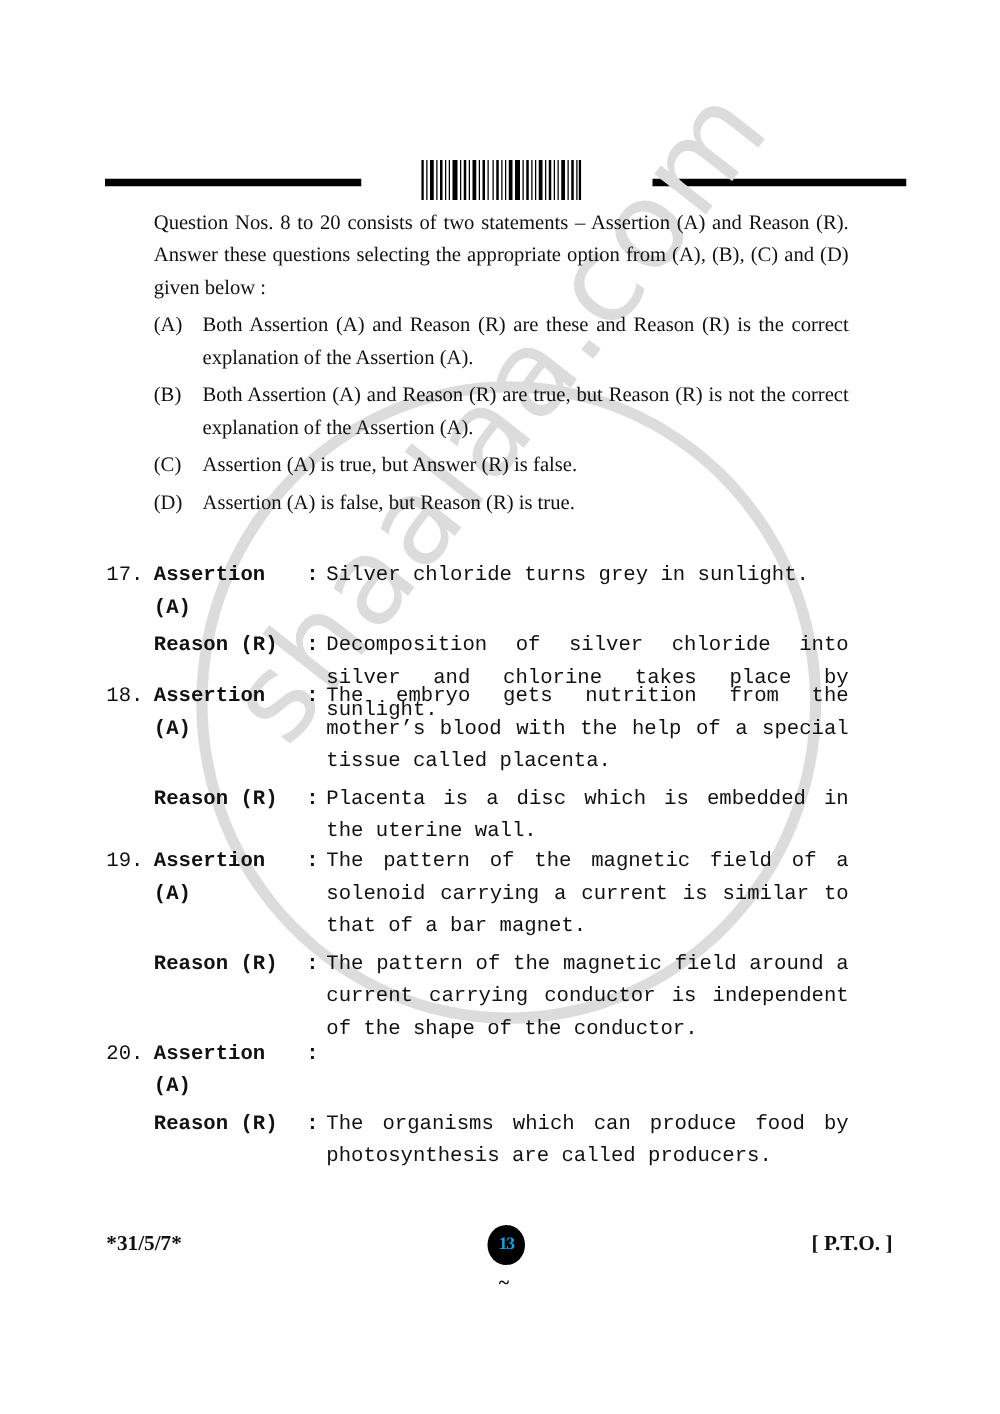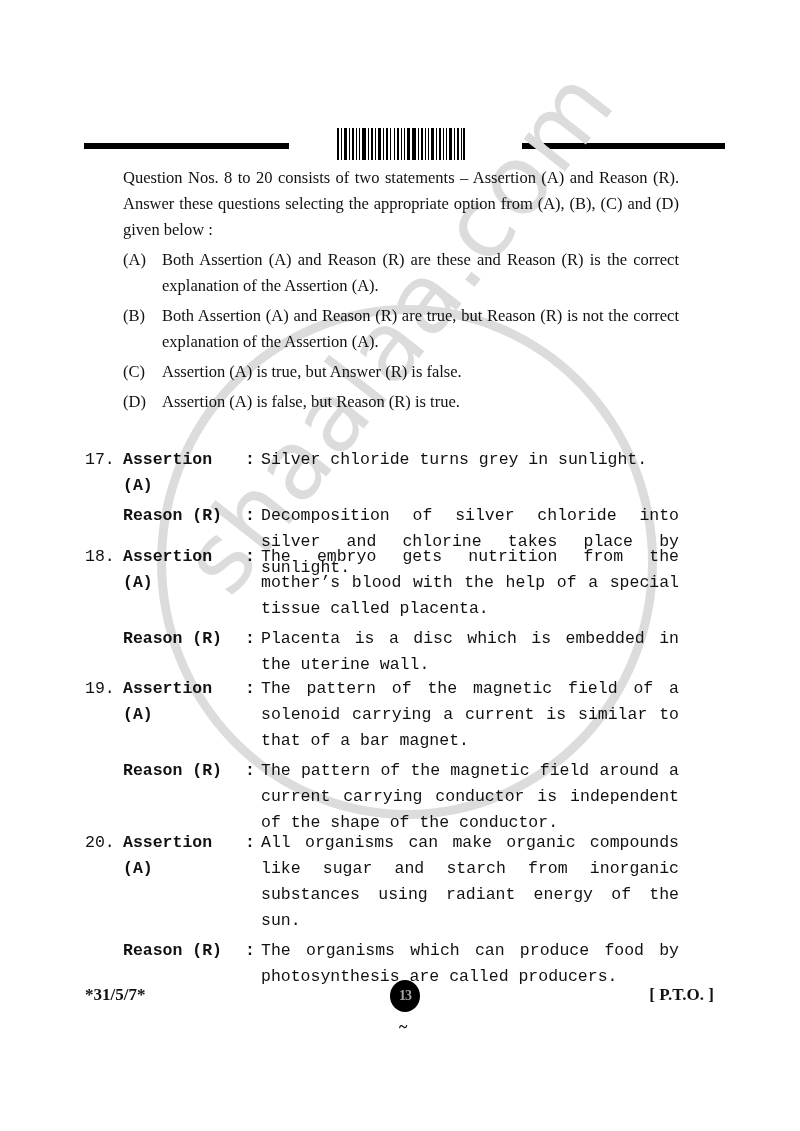--- a/index.html
+++ b/index.html
@@ -46,21 +46,21 @@
   .q-num { width: 38px; flex: none; }
   .q-key { width: 122px; flex: none; font-weight: bold; }
   .q-colon { width: 16px; flex: none; font-weight: bold; }
   .q-text { flex: 1; text-align: justify; text-align-last: left; }
 
   .footer { position: absolute; top: 982px; left: 0; width: 800px; font-size: 17px; font-weight: bold; }
   .code { position: absolute; left: 85px; top: 0; }
   .pto { position: absolute; right: 86px; top: 0; }
   .page-badge {
     position: absolute; left: 390px; top: -2px; width: 30px; height: 32px;
-    background: #000; color: #a3a3a3; border-radius: 50%;
+    background: #000; color: #0ea5e9; border-radius: 50%;
     display: flex; align-items: center; justify-content: center;
     font-size: 14px; font-weight: bold; letter-spacing: -1px;
   }
   .tilde { position: absolute; left: 399px; top: 32px; font-size: 16px; font-weight: bold; }
 </style>
 </head>
 <body>
 
 <div class="page">
 
@@ -177,21 +177,20 @@
         <span class="q-colon">:</span>
         <span class="q-text">The pattern of the magnetic field around a current carrying conductor is independent of the shape of the conductor.</span>
       </div>
     </div>
 
     <div class="q" style="top:830px">
       <div class="q-row">
         <span class="q-num">20.</span>
         <span class="q-key">Assertion (A)</span>
         <span class="q-colon">:</span>
-        <span class="q-text">All organisms can make organic compounds like sugar and starch from inorganic substances using radiant energy of the sun.</span>
       </div>
       <div class="q-row">
         <span class="q-num"></span>
         <span class="q-key">Reason (R)</span>
         <span class="q-colon">:</span>
         <span class="q-text">The organisms which can produce food by photosynthesis are called producers.</span>
       </div>
     </div>
 
     <div class="footer">

